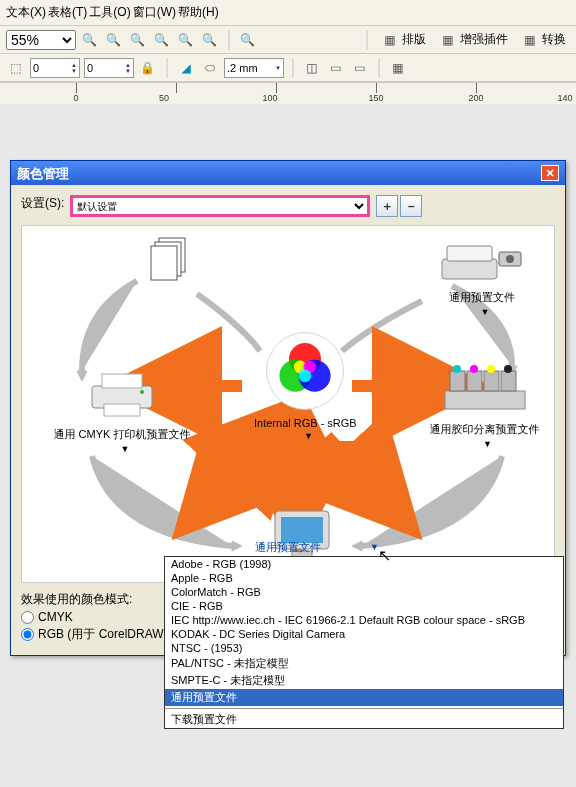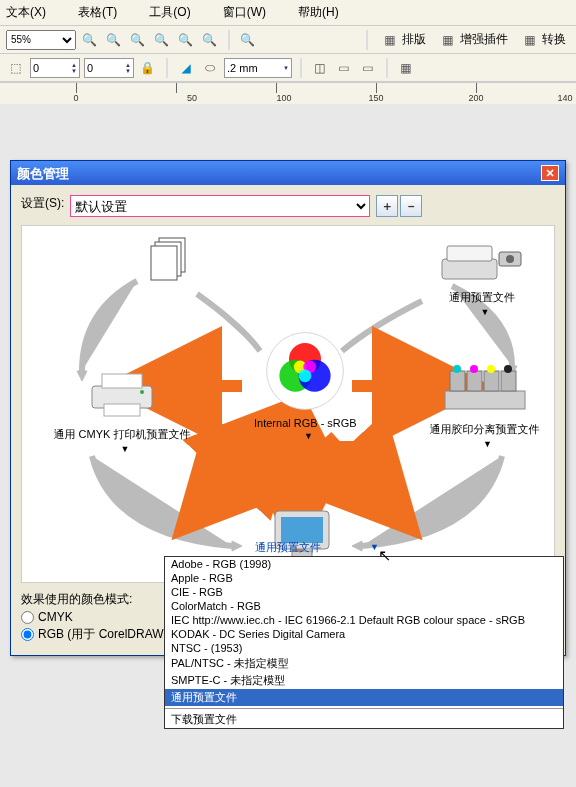--- a/index.html
+++ b/index.html
@@ -8,36 +8,36 @@
   font-size: 12px;
   background: #e8e8e8;
   width: 576px;
   height: 787px;
   overflow: hidden;
 }
 .menubar {
   background: #f5f3e8;
   padding: 4px 6px;
   display: flex;
-  gap: 32px;
+  gap: 2px;
   border-bottom: 1px solid #ccc;
 }
 .menu-item { color: #000; cursor: default; }
 .toolbar {
   background: #f5f3e8;
   padding: 3px 6px;
   display: flex;
   align-items: center;
   gap: 4px;
   border-bottom: 1px solid #ccc;
   height: 28px;
 }
 .toolbar .zoom-combo {
   width: 70px;
-  font-size: 10px;
+  font-size: 14px;
   height: 20px;
 }
 .tb-icon {
   width: 20px; height: 20px;
   display: inline-flex;
   align-items: center;
   justify-content: center;
   color: #555;
 }
 .tb-btn {
@@ -104,23 +104,23 @@
   font-weight: bold;
 }
 .dlg-body { padding: 10px; background: #ece9d8;}
 .settings-row {
   display: flex; align-items: flex-start; gap: 6px;
   margin-bottom: 8px;
 }
 .settings-row select {
   flex: 0 0 300px;
   height: 22px;
-  font-size: 13px;
+  font-size: 10px;
   background: #fff;
-  border: 1px solid #ec4899;
+  border: 3px solid #ec4899;
 }
 .plusminus {
   display: flex; gap: 2px;
 }
 .plusminus span {
   width: 22px; height: 22px;
   border: 1px solid #7b9ebd;
   background: linear-gradient(to bottom, #fff, #dbe5f1);
   display: flex; align-items: center; justify-content: center;
   font-weight: bold;
@@ -244,39 +244,39 @@
       <span class="arrows">▲<br>▼</span>
     </div>
   <div class="spinner">
       <span>0</span>
       <span class="arrows">▲<br>▼</span>
     </div>
   <span class="tb-icon">🔒</span>
   <span class="tb-sep"></span>
   <span class="tb-icon" style="color:#08c">◢</span>
   <span class="tb-icon">⬭</span>
-  <div class="spinner" style="width:68px">
+  <div class="spinner" style="width:60px">
       <span>.2 mm</span>
       <span class="arrows">▼</span>
     </div>
   <span class="tb-sep"></span>
   <span class="tb-icon">◫</span>
   <span class="tb-icon">▭</span>
   <span class="tb-icon">▭</span>
   <span class="tb-sep"></span>
   <span class="tb-icon">▦</span>
 </div>
 
 <div class="ruler">
   <div class="tick" style="left:76px"></div>
     <div class="label" style="left:76px">0</div>
   <div class="tick" style="left:176px"></div>
-    <div class="label" style="left:192px">50</div>
+    <div class="label" style="left:164px">50</div>
   <div class="tick" style="left:276px"></div>
-    <div class="label" style="left:284px">100</div>
+    <div class="label" style="left:270px">100</div>
   <div class="tick" style="left:376px"></div>
     <div class="label" style="left:376px">150</div>
   <div class="tick" style="left:476px"></div>
     <div class="label" style="left:476px">200</div>
   <div class="label" style="left:565px">140</div>
 </div>
 
 <div class="dialog">
   <div class="titlebar">
     <span>颜色管理</span>
@@ -403,22 +403,22 @@
     </div>
   </div>
 </div>
 
 <div class="active-dd-label">通用预置文件</div>
 <div class="active-dd-tri">▼</div>
 
 <div class="dropdown-list">
   <div class="opt">Adobe - RGB (1998)</div>
   <div class="opt">Apple - RGB</div>
+  <div class="opt">ColorMatch - RGB</div>
   <div class="opt">CIE - RGB</div>
-  <div class="opt">ColorMatch - RGB</div>
   <div class="opt">IEC http://www.iec.ch - IEC 61966-2.1 Default RGB colour space - sRGB</div>
   <div class="opt">KODAK - DC Series Digital Camera</div>
   <div class="opt">NTSC - (1953)</div>
   <div class="opt">PAL/NTSC - 未指定模型</div>
   <div class="opt">SMPTE-C - 未指定模型</div>
   <div class="opt sel">通用预置文件</div>
   <div class="sep-line"></div>
   <div class="opt">下载预置文件</div>
 </div>
 

